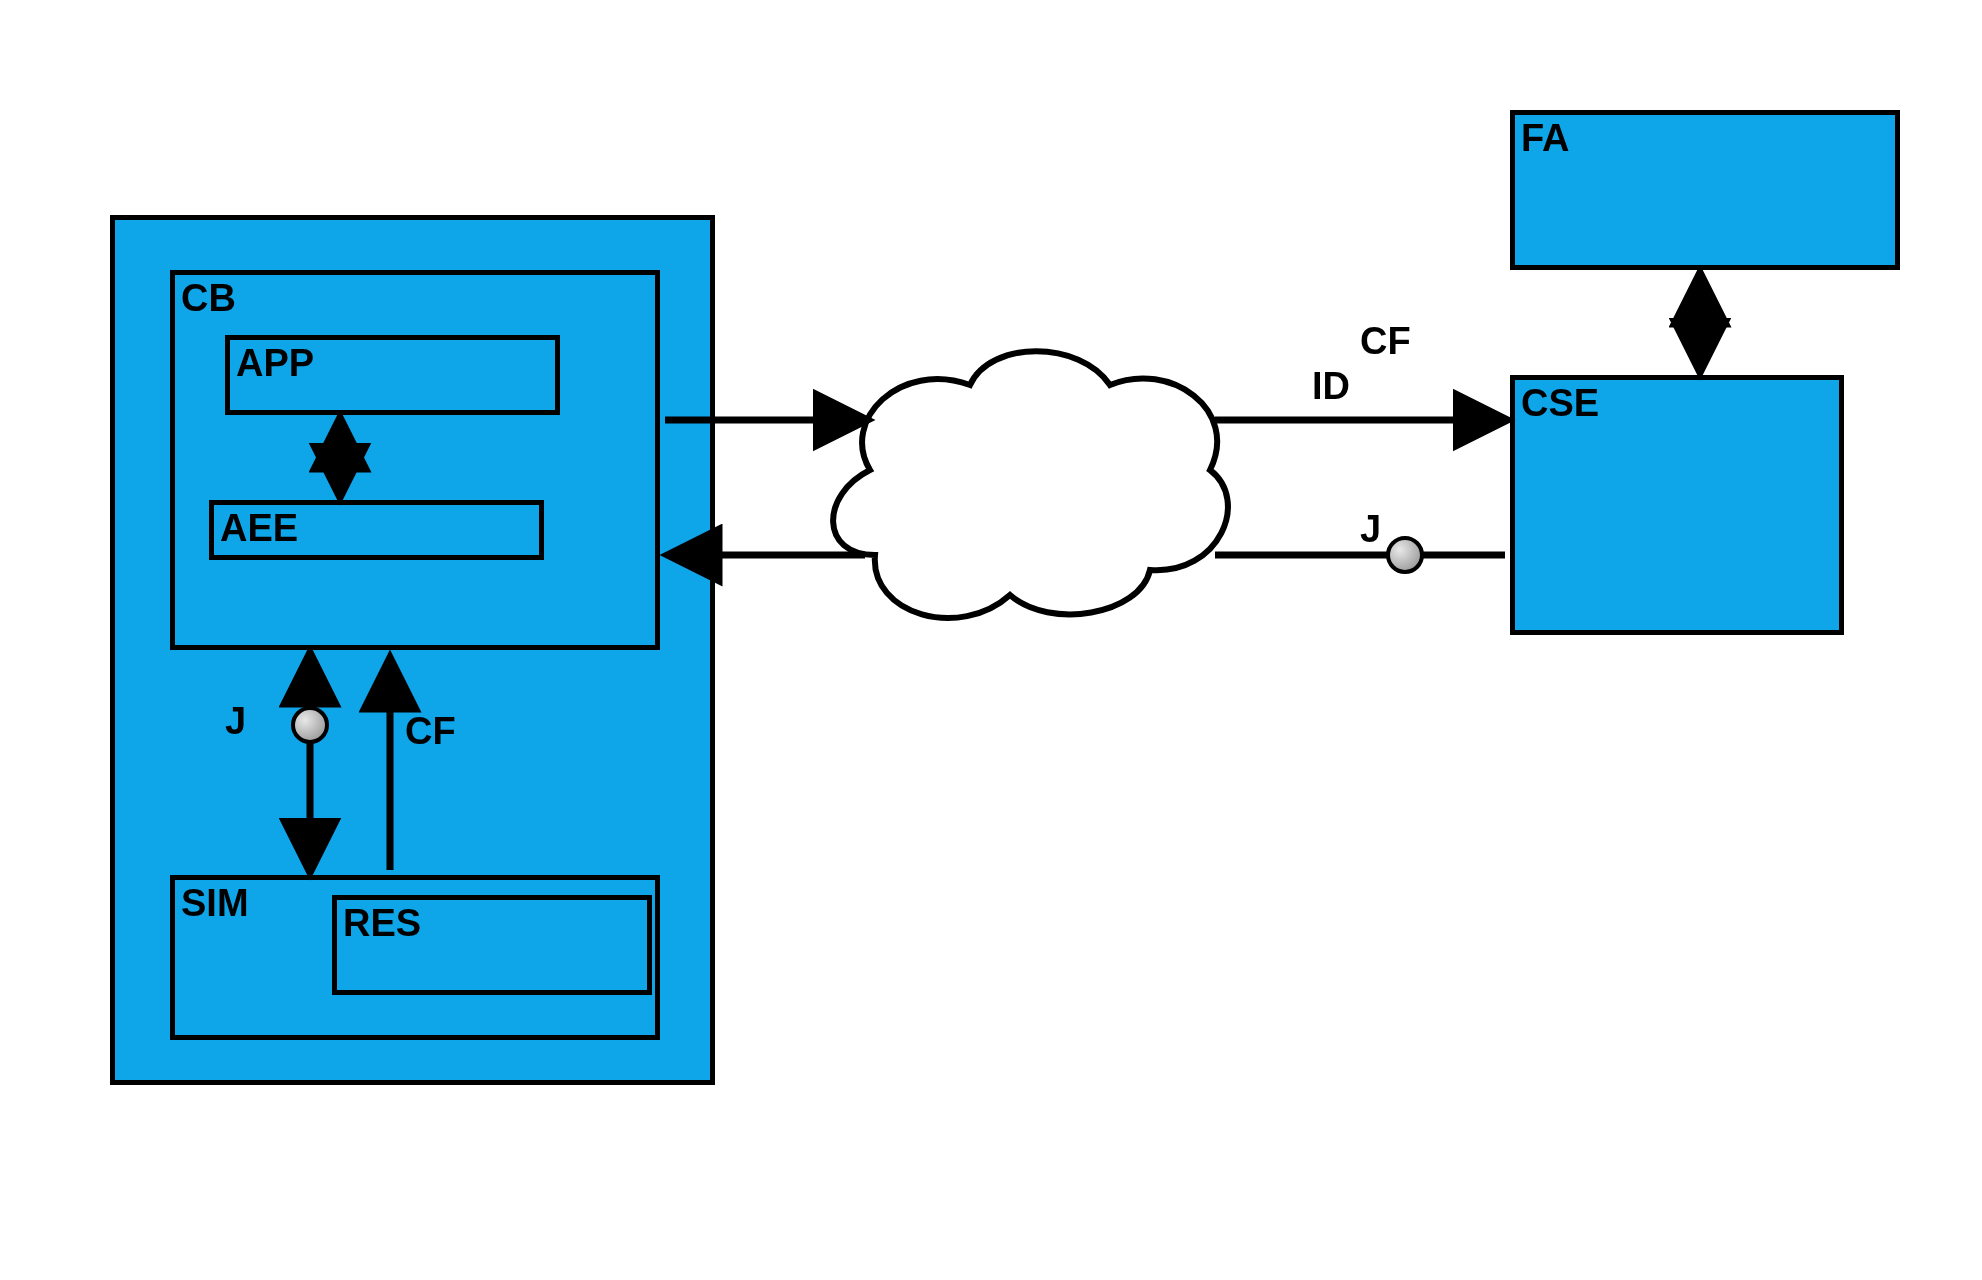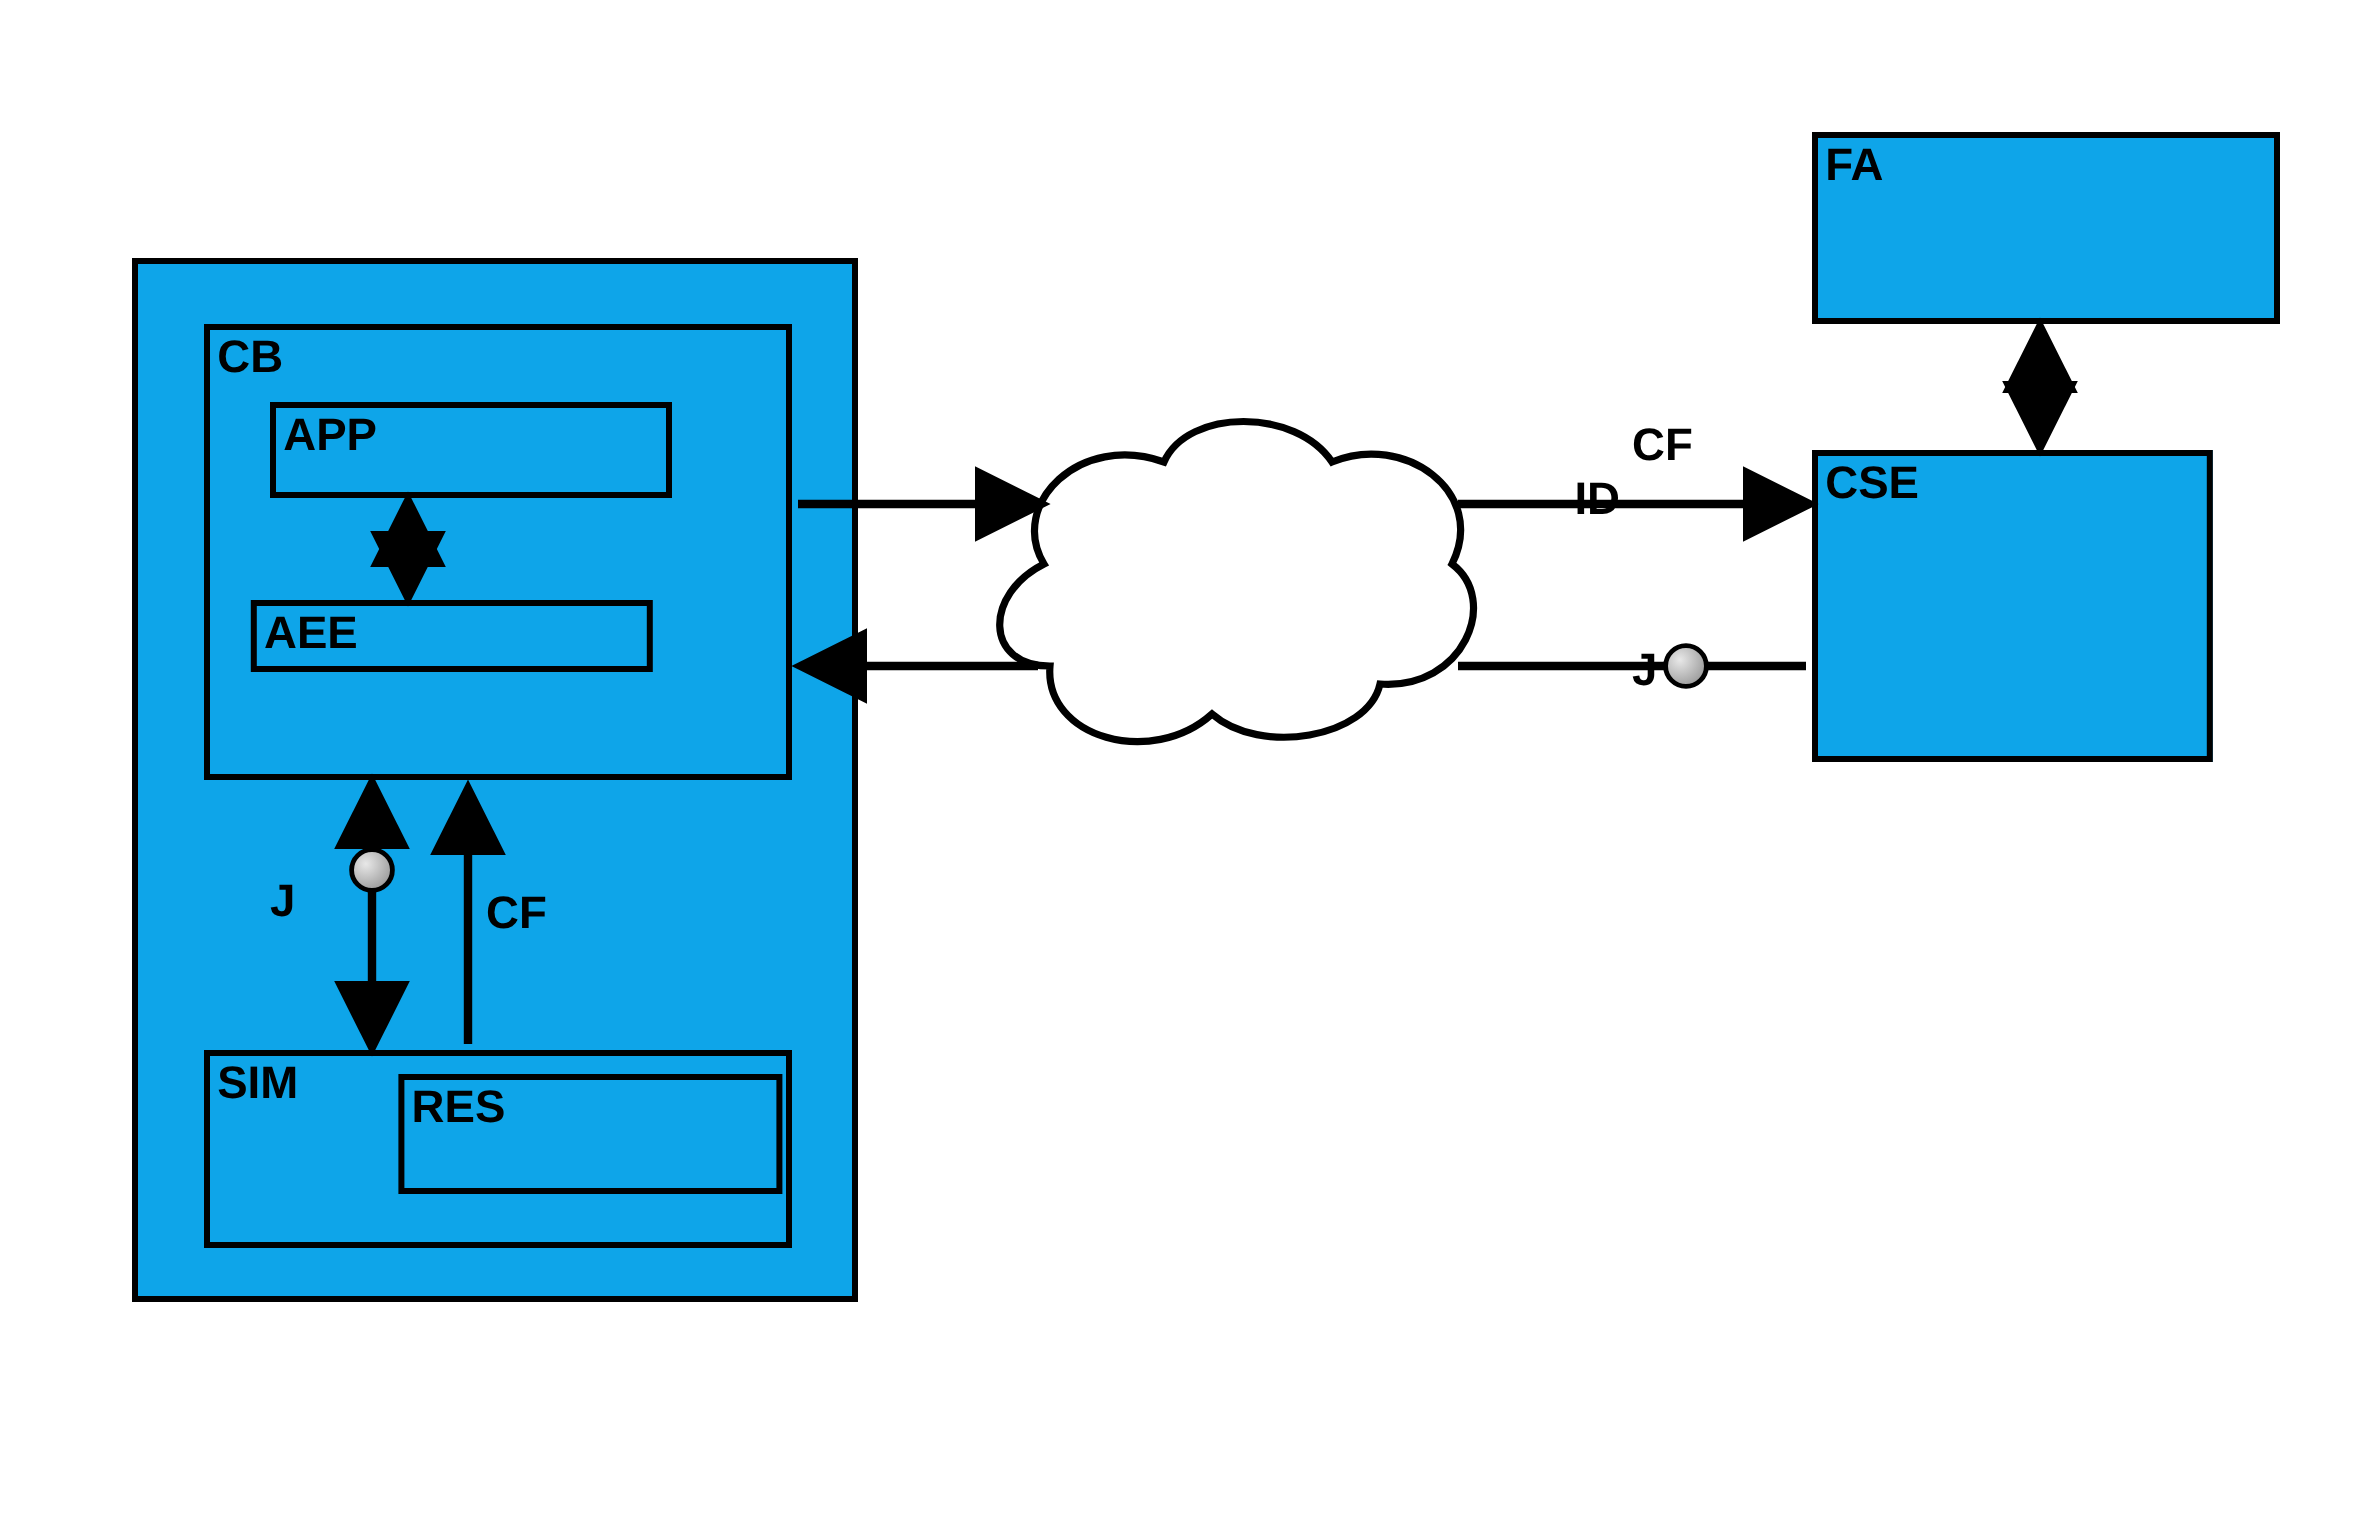--- a/index.html
+++ b/index.html
@@ -18,21 +18,20 @@
   .box {
     position: absolute;
     border: 5px solid #000;
     background: #0ea5e9;
     box-sizing: border-box;
   }
   .label {
     position: absolute;
     font-size: 38px;
     white-space: nowrap;
-    margin-top: 30px;
   }
   .inner-label {
     position: absolute;
     top: 2px;
     left: 6px;
     font-size: 38px;
   }
   svg.overlay {
     position: absolute;
     top: 0;

